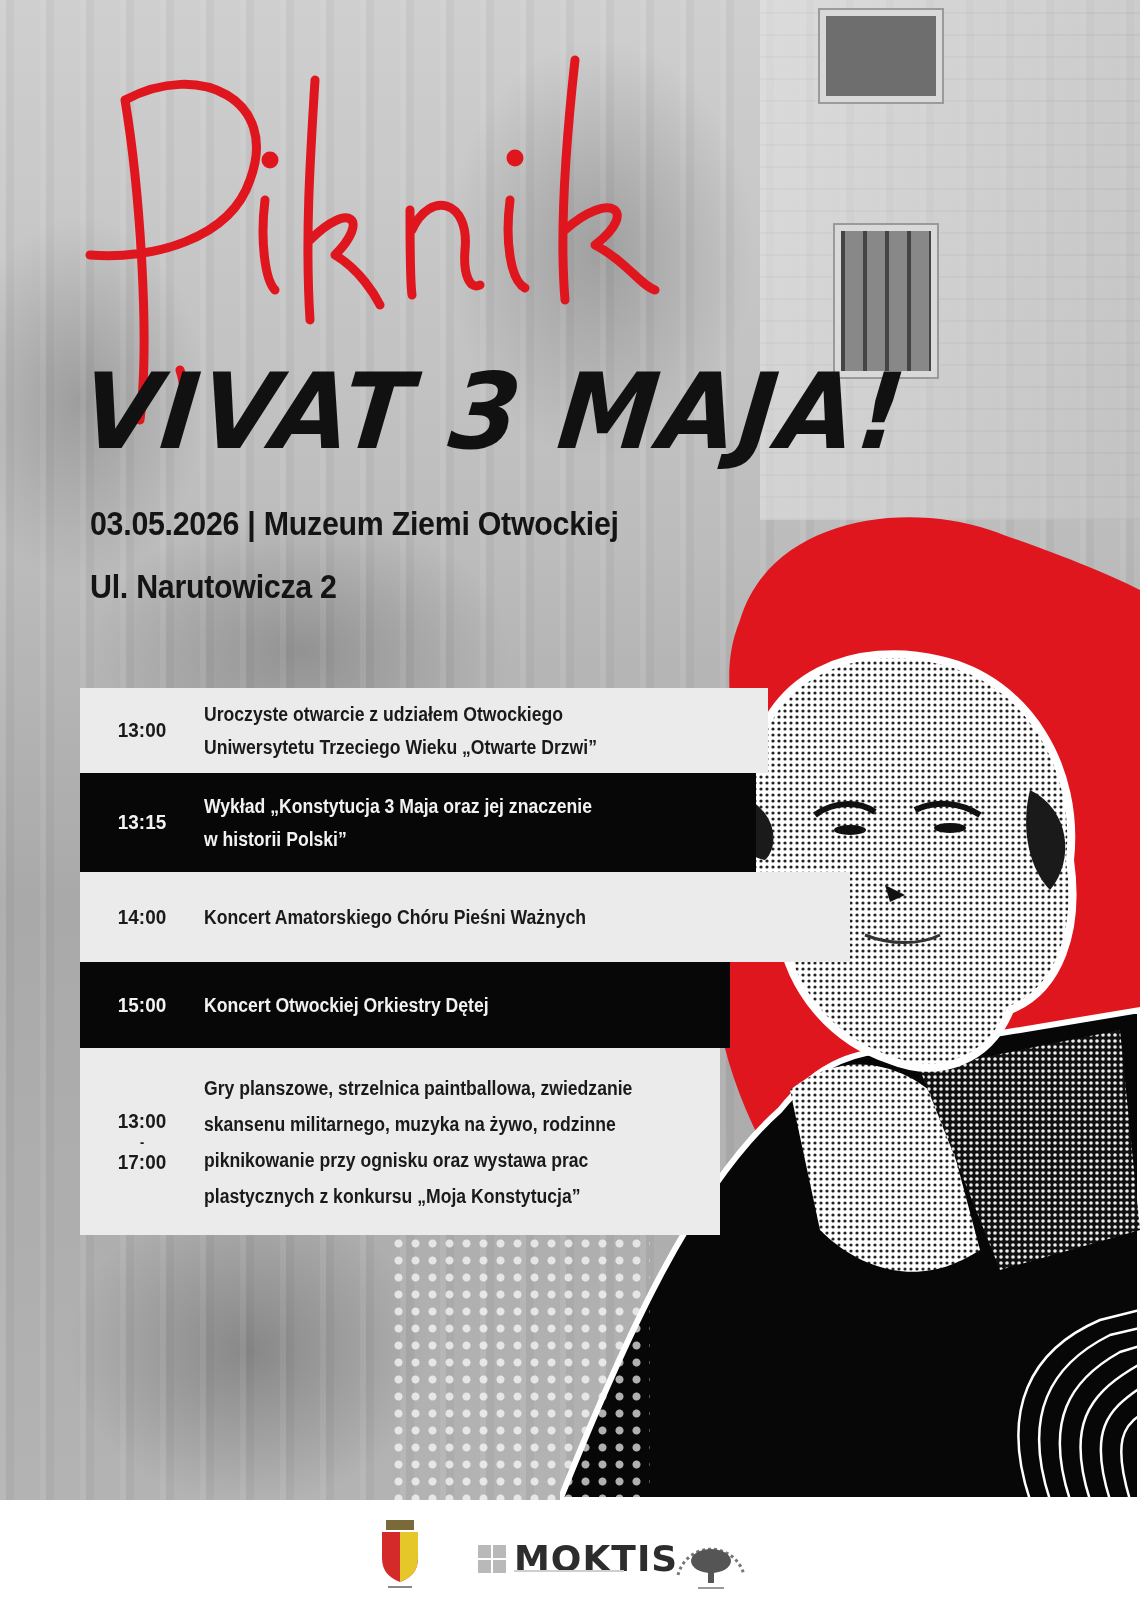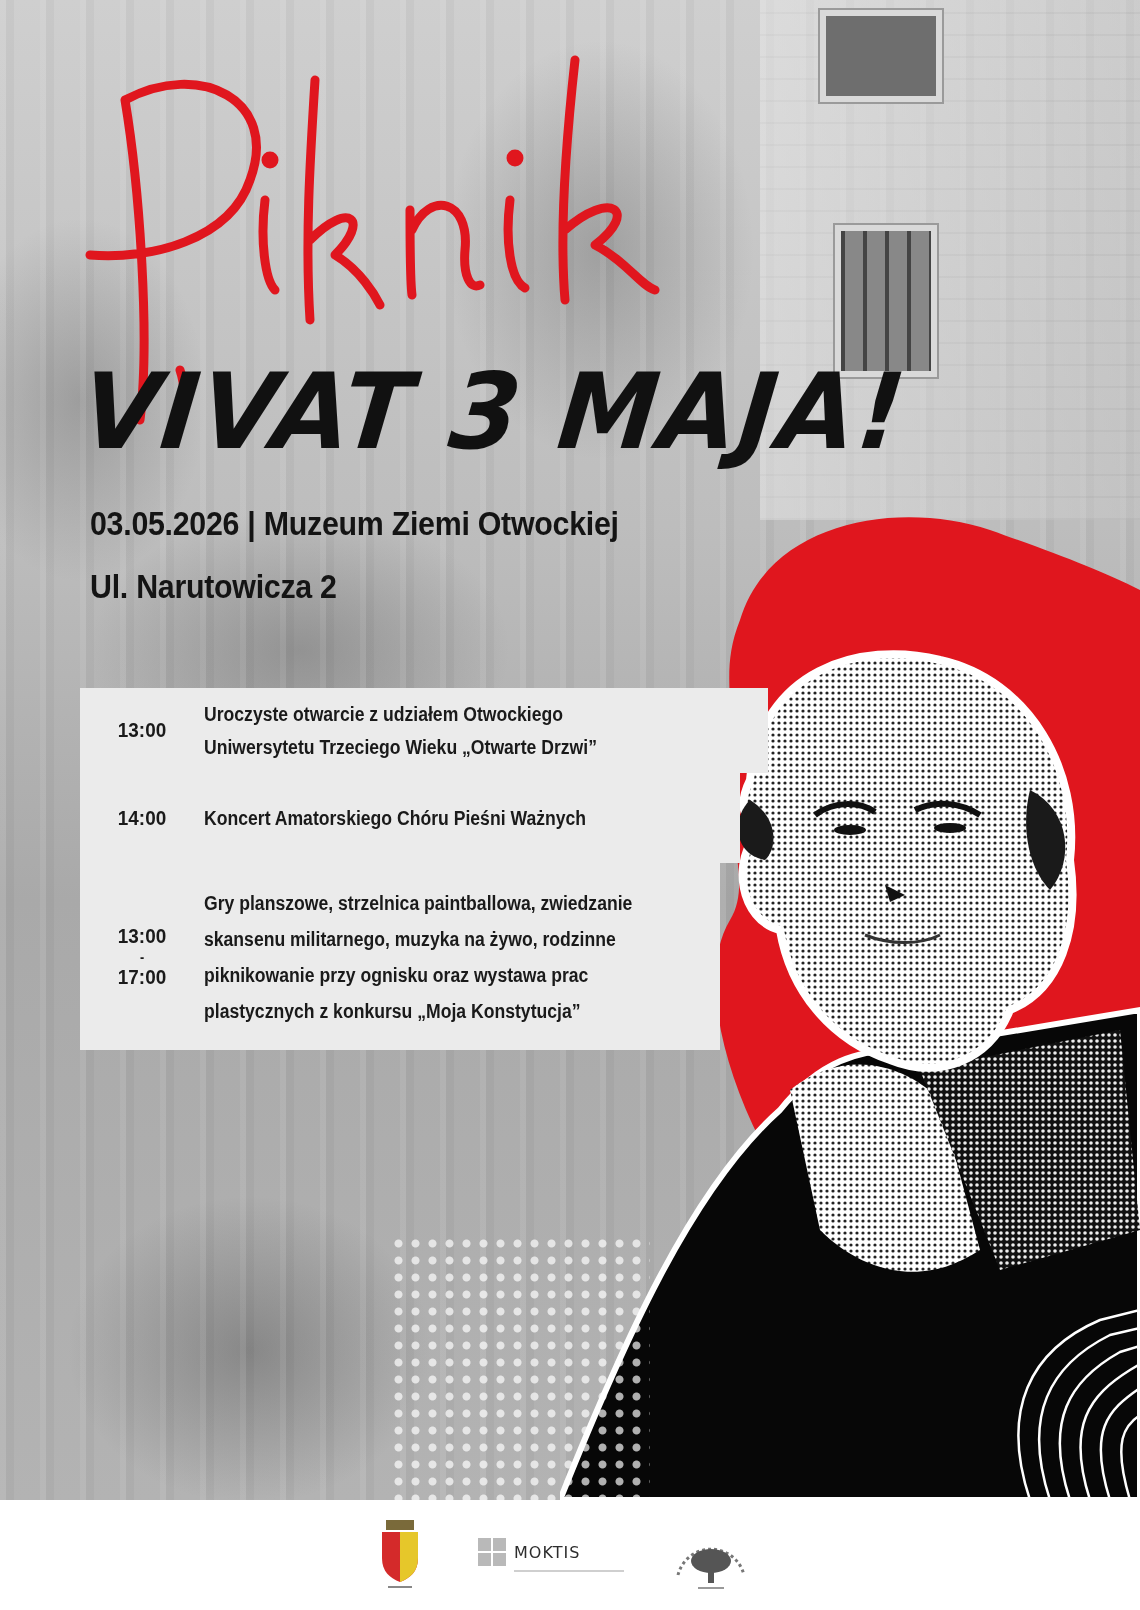--- a/index.html
+++ b/index.html
@@ -35,40 +35,40 @@
   .portrait { position: absolute; left: 560px; top: 630px; width: 580px; height: 870px; }
 
   .schedule { position: absolute; left: 80px; top: 688px; width: 690px; }
   .row { position: relative; display: flex; align-items: center; box-sizing: border-box; }
   .row.light { background: #ebebeb; color: #1a1a1a; }
   .row.dark  { background: #070707; color: #f2f2f2; }
   .row .time { width: 124px; text-align: center; font-weight: bold; font-size: 21px; flex: none; line-height: 1.25; transform: scaleX(0.9); }
   .row .desc { font-weight: bold; font-size: 20px; line-height: 33px; transform: scaleX(0.88); transform-origin: left center; white-space: nowrap; }
   .r1 { height: 85px; width: 688px; }
   .r2 { height: 99px; width: 676px; }
-  .r3 { height: 90px; width: 660px; }
+  .r3 { height: 90px; width: 770px; }
   .r4 { height: 86px; width: 650px; }
   .r5 { height: 187px; width: 640px; }
   .r5 .desc { line-height: 36px; }
   .time-range { display: flex; flex-direction: column; align-items: center; }
   .time-range .dash { font-size: 14px; line-height: 14px; }
 
   .halftone { position: absolute; left: 390px; top: 1235px; width: 260px; height: 265px;
     background-image: radial-gradient(circle, rgba(255,255,255,.85) 3.5px, transparent 4.5px);
     background-size: 17px 17px; opacity: .8; }
 
   .footer { position: absolute; left: 0; top: 1500px; width: 1140px; height: 110px; background: #fff; }
   .logo { position: absolute; }
   .logo-city { left: 378px; top: 18px; width: 44px; height: 72px; }
   .logo-moktis { left: 478px; top: 38px; display: flex; align-items: center; gap: 8px; }
   .moktis-mark { width: 28px; height: 28px; background:
       linear-gradient(90deg, transparent 45%, #fff 45% 55%, transparent 55%),
       linear-gradient(0deg, transparent 45%, #fff 45% 55%, transparent 55%),
       #b9b9b9; }
-  .moktis-word { font-family: "DejaVu Sans", sans-serif; font-weight: normal; font-size: 16px; color: #2d2d2d; letter-spacing: 1px; text-align: center; }
+  .moktis-word { font-family: "DejaVu Sans", sans-serif; font-weight: bold; font-size: 36px; color: #2d2d2d; letter-spacing: 1px; text-align: center; }
   .moktis-sub { position: absolute; left: 36px; top: 32px; width: 110px; height: 2px; background: #cfcfcf; }
   .logo-museum { left: 670px; top: 25px; width: 82px; height: 70px; }
 </style>
 </head>
 <body>
 
 <div class="poster">
   <div class="bg-arch"></div>
   <div class="bg-building"></div>
   <div class="window w1"></div>
@@ -144,24 +144,37 @@
   <div class="halftone"></div>
 
   <div class="schedule">
     <div class="row light r1">
       <div class="time">13:00</div>
       <div class="desc">
         <div>Uroczyste otwarcie z udziałem Otwockiego</div>
         <div>Uniwersytetu Trzeciego Wieku „Otwarte Drzwi”</div>
       </div>
     </div>
+    <div class="row dark r2">
+      <div class="time">13:15</div>
+      <div class="desc">
+        <div>Wykład „Konstytucja 3 Maja oraz jej znaczenie</div>
+        <div>w historii Polski”</div>
+      </div>
+    </div>
     <div class="row light r3">
       <div class="time">14:00</div>
       <div class="desc">
         <div>Koncert Amatorskiego Chóru Pieśni Ważnych</div>
+      </div>
+    </div>
+    <div class="row dark r4">
+      <div class="time">15:00</div>
+      <div class="desc">
+        <div>Koncert Otwockiej Orkiestry Dętej</div>
       </div>
     </div>
     <div class="row light r5">
       <div class="time time-range">
         <span>13:00</span>
         <span class="dash">-</span>
         <span>17:00</span>
       </div>
       <div class="desc">
         <div>Gry planszowe, strzelnica paintballowa, zwiedzanie</div>

